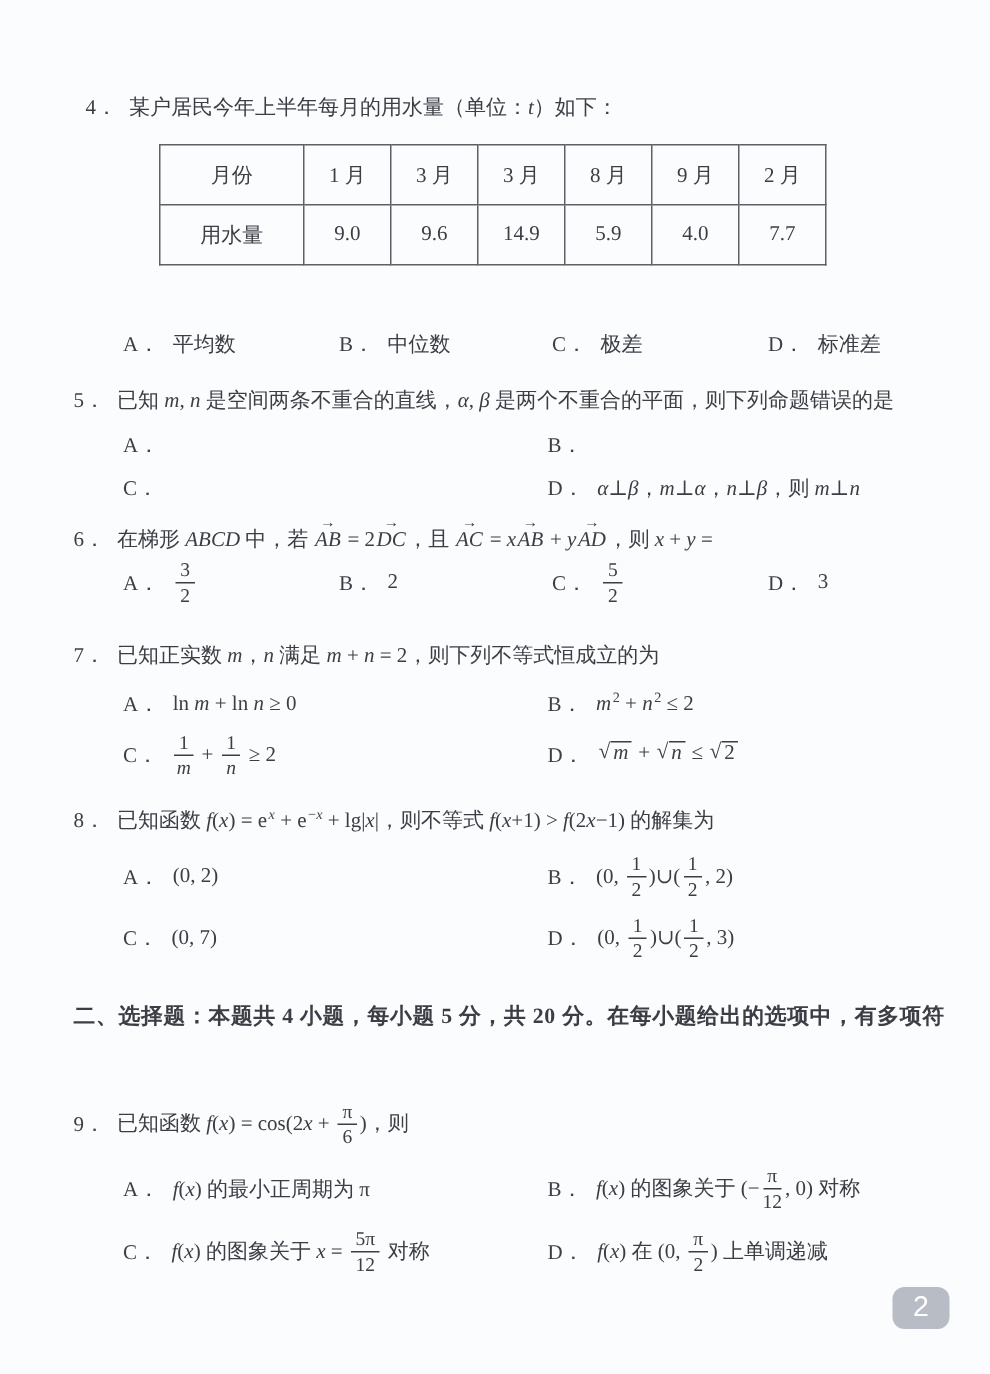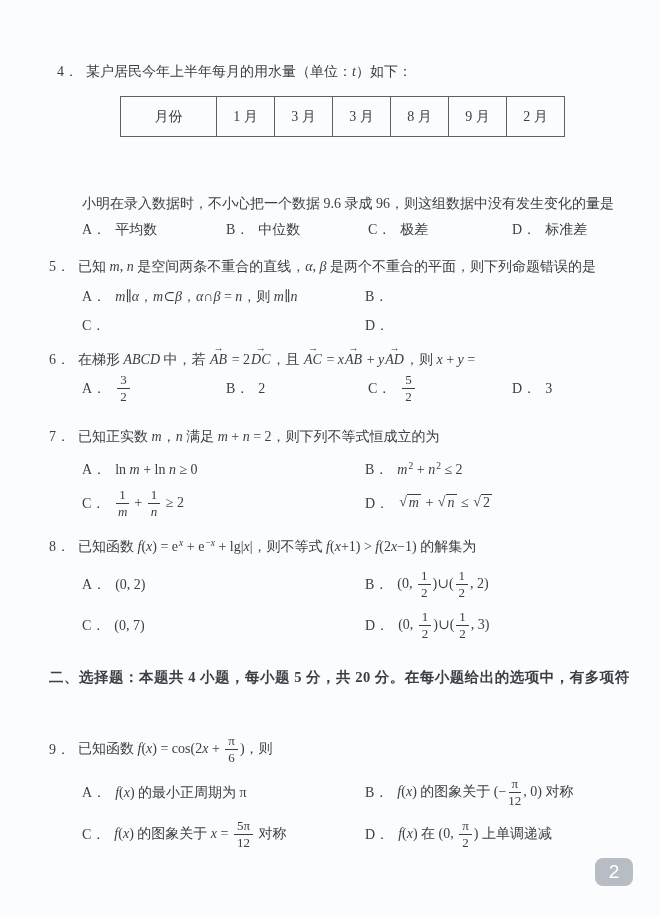--- a/index.html
+++ b/index.html
@@ -8,21 +8,21 @@
   .page{position:relative;width:660px;height:916px;background:#fbfcfd;overflow:hidden;
         color:#3c3d45;font-family:"Liberation Serif","DejaVu Serif",serif;font-size:14px}
   .abs{position:absolute;white-space:nowrap}
   .stemrow{display:flex;align-items:center}
   .qnum{margin-right:8px}
   .row{position:absolute}
   .opt{position:absolute;top:0;height:100%;display:flex;align-items:center;white-space:nowrap}
   .ol{margin-right:9px}
   i{font-style:italic}
   
-  .wtable{position:absolute;left:120px;top:96px;border-collapse:collapse;table-layout:fixed}
+  .wtable{position:absolute;left:106px;top:96px;border-collapse:collapse;table-layout:fixed}
   .wtable td{border:1px solid #5e6067;text-align:center;height:40px;padding:0;font-size:14px;color:#3c3d45}
   
   .fr{display:inline-flex;flex-direction:column;align-items:center;vertical-align:middle;
       margin:0 2px;font-size:13px;line-height:1.05;transform:translateY(-1px)}
   .fr .nu{padding:0 3px 1px;border-bottom:1px solid currentColor}
   .fr .de{padding-top:1px}
   sup{font-size:9.5px;line-height:0;vertical-align:0.55em;margin-left:1px}
   .sq{display:inline-flex;align-items:flex-start;margin:0 1px}
   .sq .rs{line-height:1.15;transform:translateY(-1px)}
   .sq .rad{border-top:1px solid currentColor;padding:0 2px;line-height:1.2;transform:translateY(-1px)}
@@ -57,24 +57,32 @@
     <tbody>
     <tr>
       <td>月份</td>
       <td>1 月</td>
       <td>3 月</td>
       <td>3 月</td>
       <td>8 月</td>
       <td>9 月</td>
       <td>2 月</td>
     </tr>
+    <tr>
+      <td>用水量</td>
+      <td>9.0</td>
+      <td>9.6</td>
+      <td>14.9</td>
+      <td>5.9</td>
+      <td>4.0</td>
+      <td>7.7</td>
+    </tr>
     </tbody>
   </table>
 
-  <div class="abs" style="left:82px;top:195px">小明在录入数据时，不小心把一个数据 9.6 录成 96，则这组数据中没有发生变化的量是</div>
 
   <div class="row" style="left:82px;top:221px;height:18px;width:560px">
     <span class="opt" style="left:0">
       <span class="ol">A．</span>
       <span>平均数</span>
     </span>
     <span class="opt" style="left:144px">
       <span class="ol">B．</span>
       <span>中位数</span>
     </span>
@@ -88,32 +96,32 @@
     </span>
   </div>
 
   <div class="abs stemrow" style="left:49px;top:258px">
     <span class="qnum">5．</span>
     <span>已知 <i>m</i>, <i>n</i> 是空间两条不重合的直线，<i>α</i>, <i>β</i> 是两个不重合的平面，则下列命题错误的是</span>
   </div>
   <div class="row" style="left:82px;top:288px;height:18px;width:560px">
     <span class="opt" style="left:0">
       <span class="ol">A．</span>
-      <span><i>m</i>∥<i>α</i>，<i>m</i>⊂<i>β</i>，<i>α</i>∩<i>β</i> = <i>n</i>，则 <i>m</i>∥<i>n</i></span>
     </span>
     <span class="opt" style="left:283px">
       <span class="ol">B．</span>
     </span>
   </div>
   <div class="row" style="left:82px;top:317px;height:18px;width:560px">
     <span class="opt" style="left:0">
       <span class="ol">C．</span>
     </span>
     <span class="opt" style="left:283px">
       <span class="ol">D．</span>
+      <span><i>α</i>⊥<i>β</i>，<i>m</i>⊥<i>α</i>，<i>n</i>⊥<i>β</i>，则 <i>m</i>⊥<i>n</i></span>
     </span>
   </div>
 
   <div class="abs stemrow" style="left:49px;top:351px">
     <span class="qnum">6．</span>
     <span>在梯形 <i>ABCD</i> 中，若 <span class="vec"><i>AB</i></span> = 2<span class="vec"><i>DC</i></span>，且 <span class="vec"><i>AC</i></span> = <i>x</i><span class="vec"><i>AB</i></span> + <i>y</i><span class="vec"><i>AD</i></span>，则 <i>x</i> + <i>y</i> =</span>
   </div>
   <div class="row" style="left:82px;top:370px;height:38px;width:560px">
     <span class="opt" style="left:0">
       <span class="ol">A．</span>

